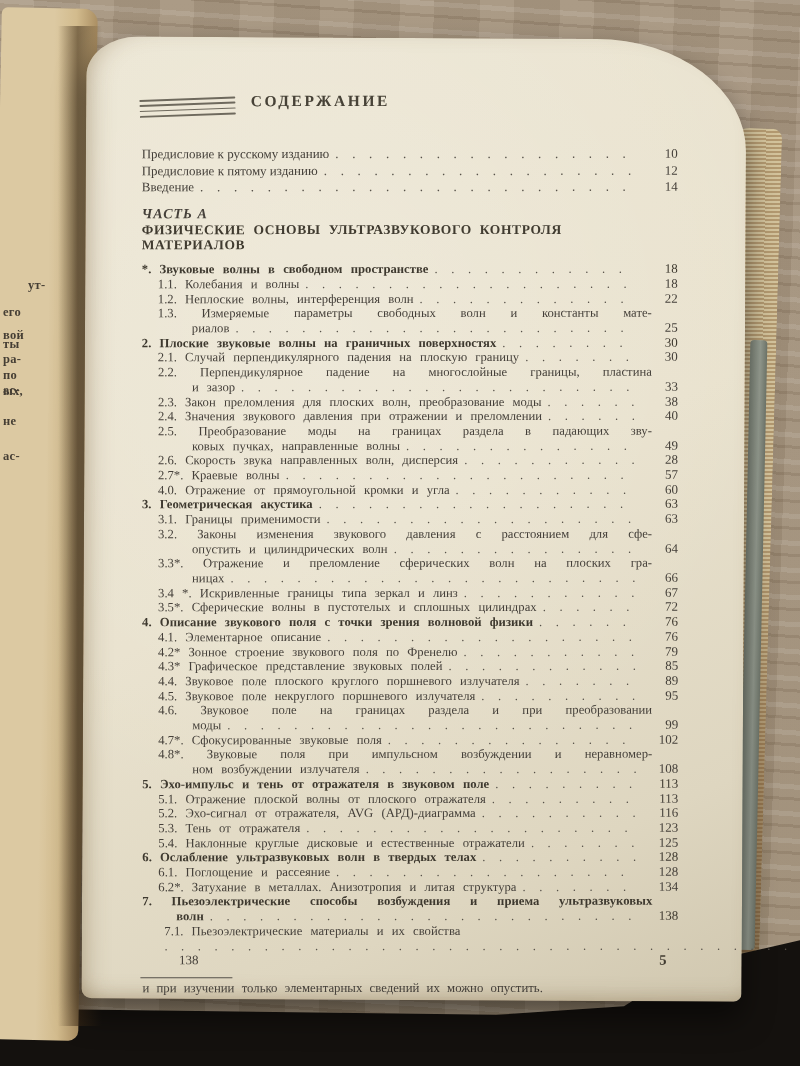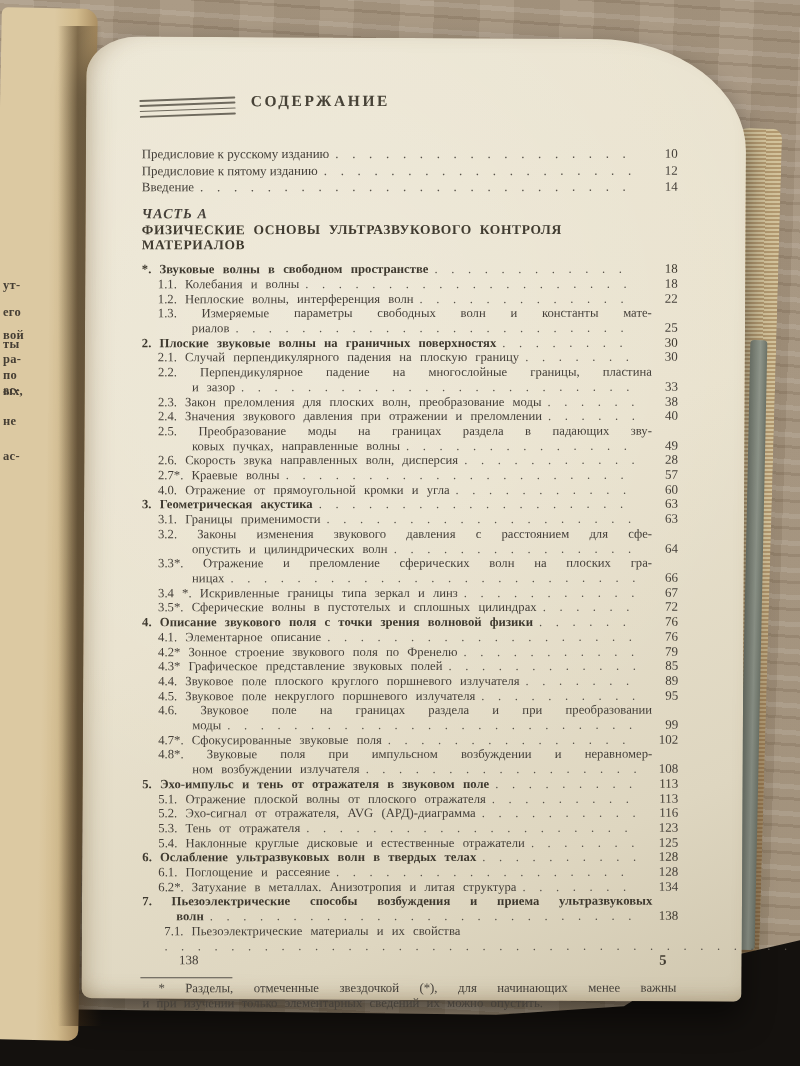--- a/index.html
+++ b/index.html
@@ -98,21 +98,21 @@
 </head>
 <body>
 
 <div class="photo">
   <div class="fore-edge"></div>
   <div class="cover-sliver"></div>
   <div class="dark-cloth"></div>
   <div class="left-page"></div>
   <div class="gutter-shadow"></div>
   <div id="frags">
-      <span class="frag" style="top: 278px;">ут-</span>
+      <span class="frag" style="top: 278px; margin-left: 25px;">ут-</span>
       <span class="frag" style="top: 305px;">его</span>
       <span class="frag" style="top: 328px;">вой</span>
       <span class="frag" style="top: 337px;">ты</span>
       <span class="frag" style="top: 352px;">ра-</span>
       <span class="frag" style="top: 368px;">по</span>
       <span class="frag" style="top: 383px;">ас-</span>
       <span class="frag" style="top: 384px;">ых,</span>
       <span class="frag" style="top: 414px;">не</span>
       <span class="frag" style="top: 449px;">ас-</span>
     </div>
@@ -426,20 +426,19 @@
             <div class="tl fl" style="padding-left: 16px; flex-direction: column;">
               <span class="t">7.1. Пьезоэлектрические материалы и их свойства</span>
               <span class="dots"></span>
               <span class="pg">138</span>
             </div>
           </div>
         </div>
 
       <div class="footnote">
         <div class="fn-rule"></div>
-        <div class="fn1">* Разделы, отмеченные звездочкой (*), для начинающих менее важны</div>
         <div>и при изучении только элементарных сведений их можно опустить.</div>
       </div>
 
       <div class="pagenum">5</div>
     </div>
   </div>
 </div>
 
 </body></html>

